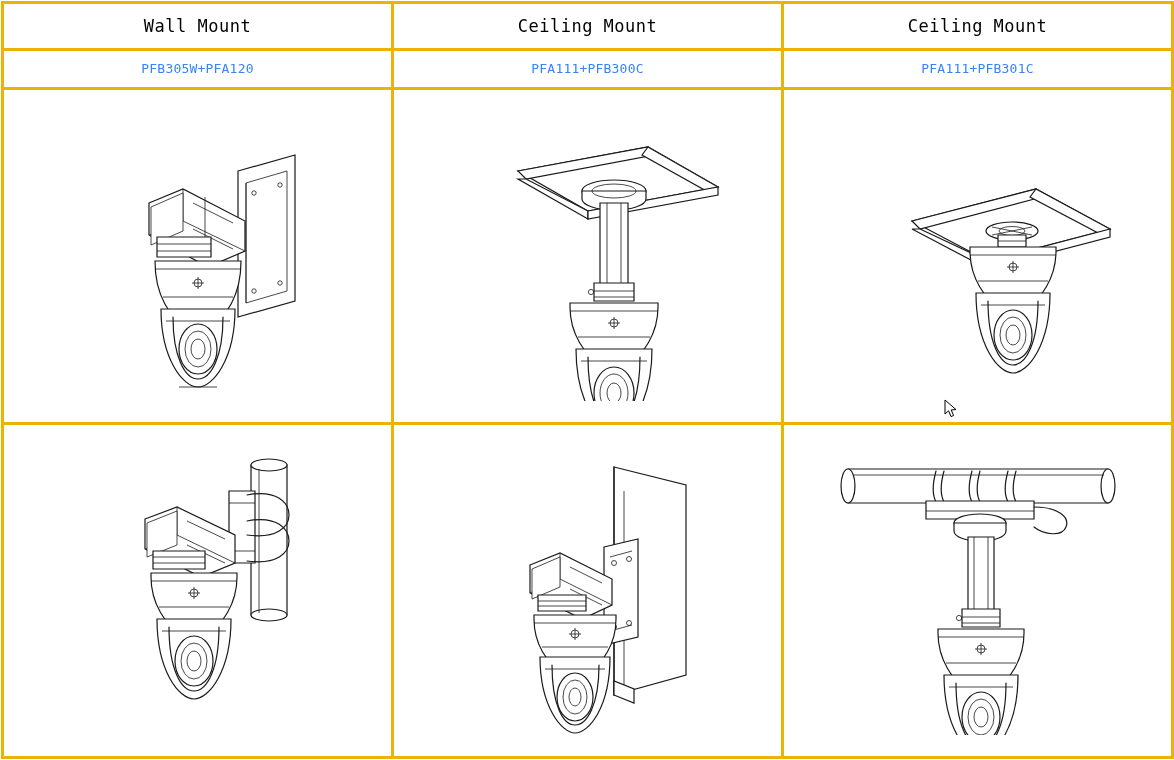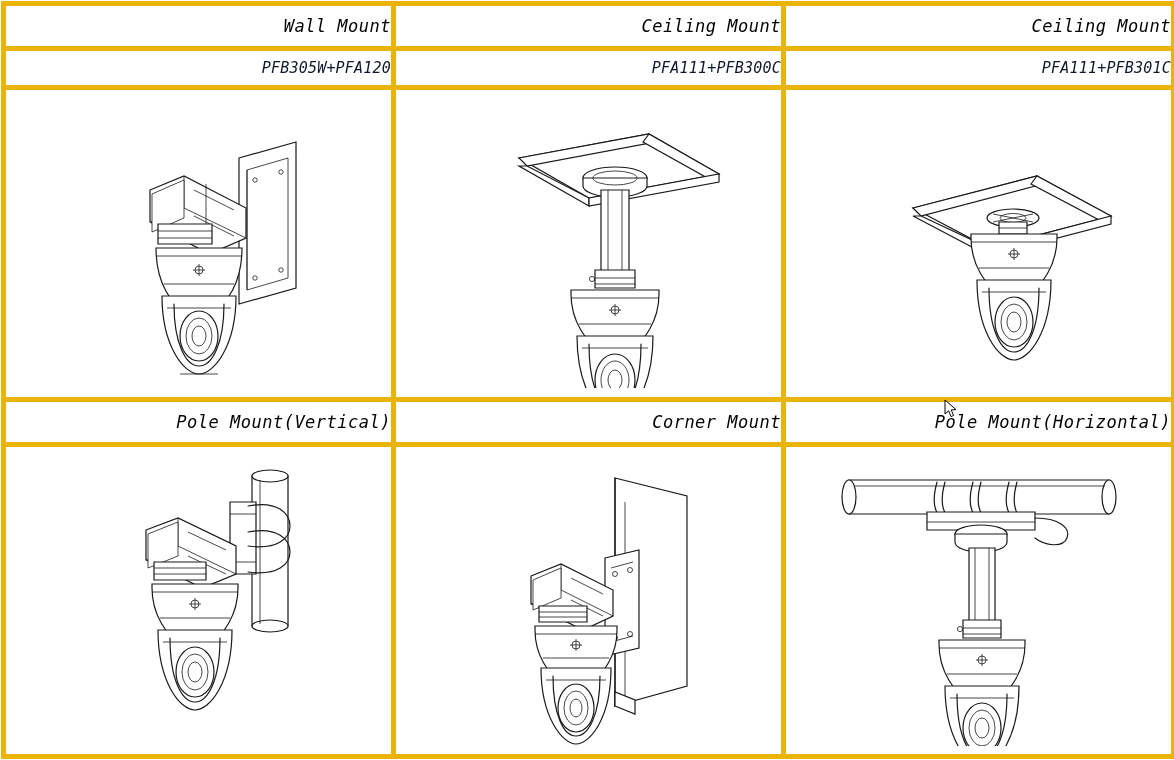--- a/index.html
+++ b/index.html
@@ -20,40 +20,39 @@
     box-sizing: border-box;
   }
   table.mount-table {
     border-collapse: collapse;
     table-layout: fixed;
     width: 1172px;
     height: 758px;
     margin: 1px;
   }
   table.mount-table td {
-    border: 5px solid #eab308;
+    border: 3px solid #eab308;
     padding: 0;
     vertical-align: middle;
-    text-align: right;
-    font-style: italic;
+    text-align: center;
   }
   .col {
     width: 390px;
   }
   .title-cell {
     height: 40px;
     font-size: 17px;
     letter-spacing: 0.5px;
     color: #000;
   }
   .model-cell {
     height: 33px;
-    font-size: 15px;
+    font-size: 13px;
     letter-spacing: 0.2px;
-    color: #0f172a;
+    color: #3b82f6;
   }
   .fig-cell {
     height: 304px;
     position: relative;
   }
   .fig-wrap {
     width: 100%;
     height: 100%;
     display: flex;
     align-items: center;
@@ -255,25 +254,20 @@
                 <ellipse class="fillw" cx="205" cy="224" rx="19" ry="25"></ellipse>
                 <ellipse class="ln-thin" cx="205" cy="224" rx="13" ry="18"></ellipse>
                 <ellipse class="ln-thin" cx="205" cy="224" rx="7" ry="10"></ellipse>
                 <path class="ln-thin" d="M173 194 L237 194"></path>
               </g>
             </svg>
           </div>
         </td>
       </tr>
 
-      <tr>
-        <td class="title-cell">Pole Mount(Vertical)</td>
-        <td class="title-cell">Corner Mount</td>
-        <td class="title-cell">Pole Mount(Horizontal)</td>
-      </tr>
 
 
       <tr>
 
         <td class="fig-cell">
           <div class="fig-wrap">
             <svg class="fig" width="330" height="290" viewBox="0 0 330 290">
 
               <g>
                 <path class="fillw" d="M218 20 L254 20 L254 170 L218 170 Z"></path>

